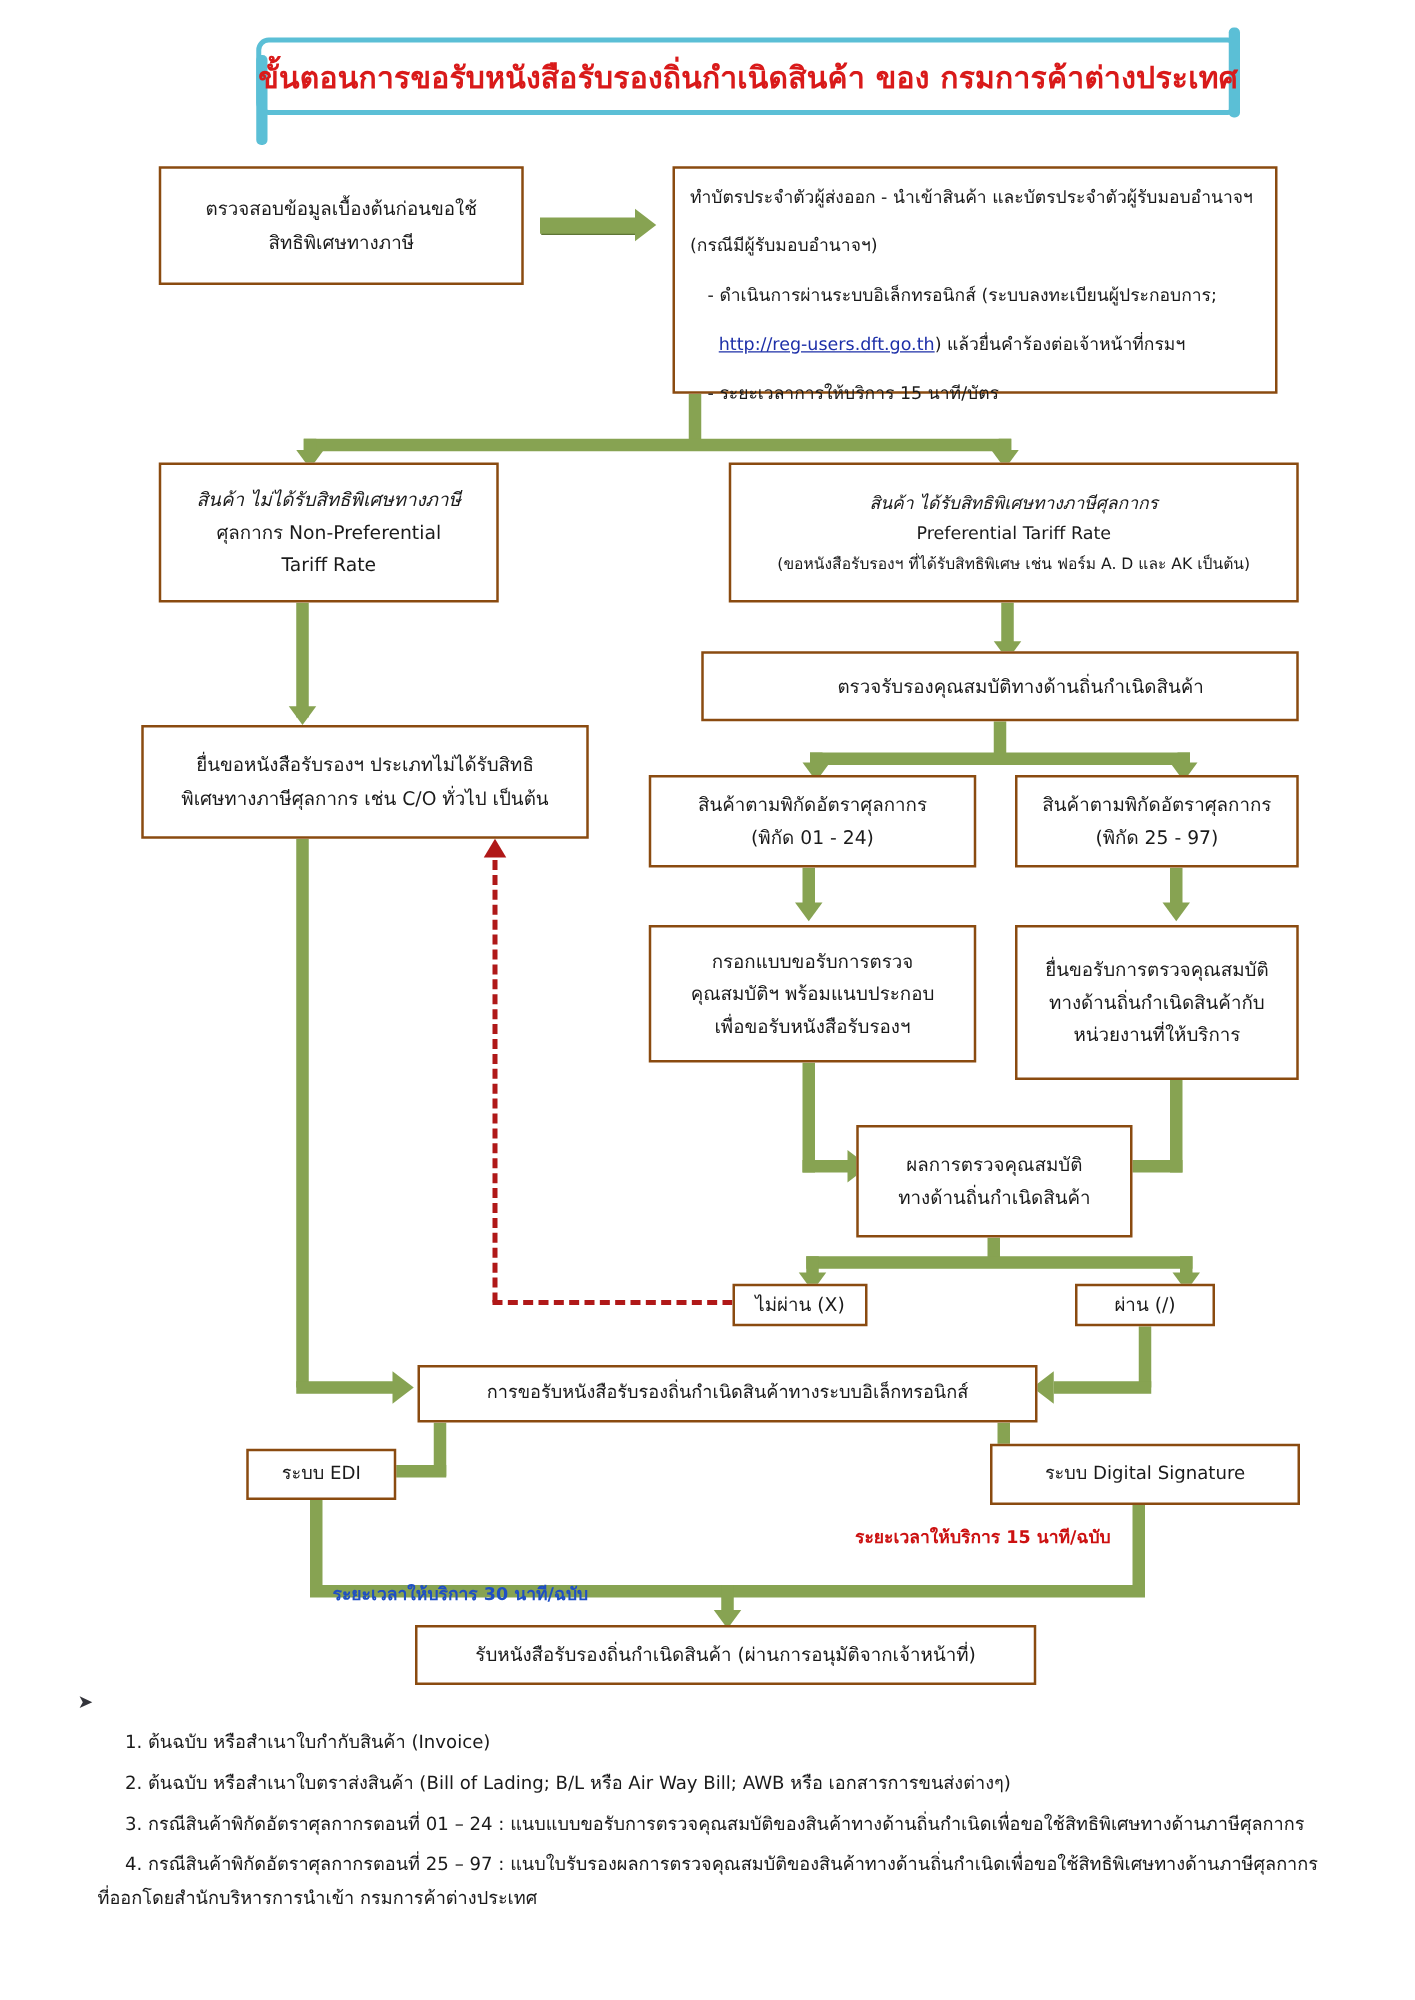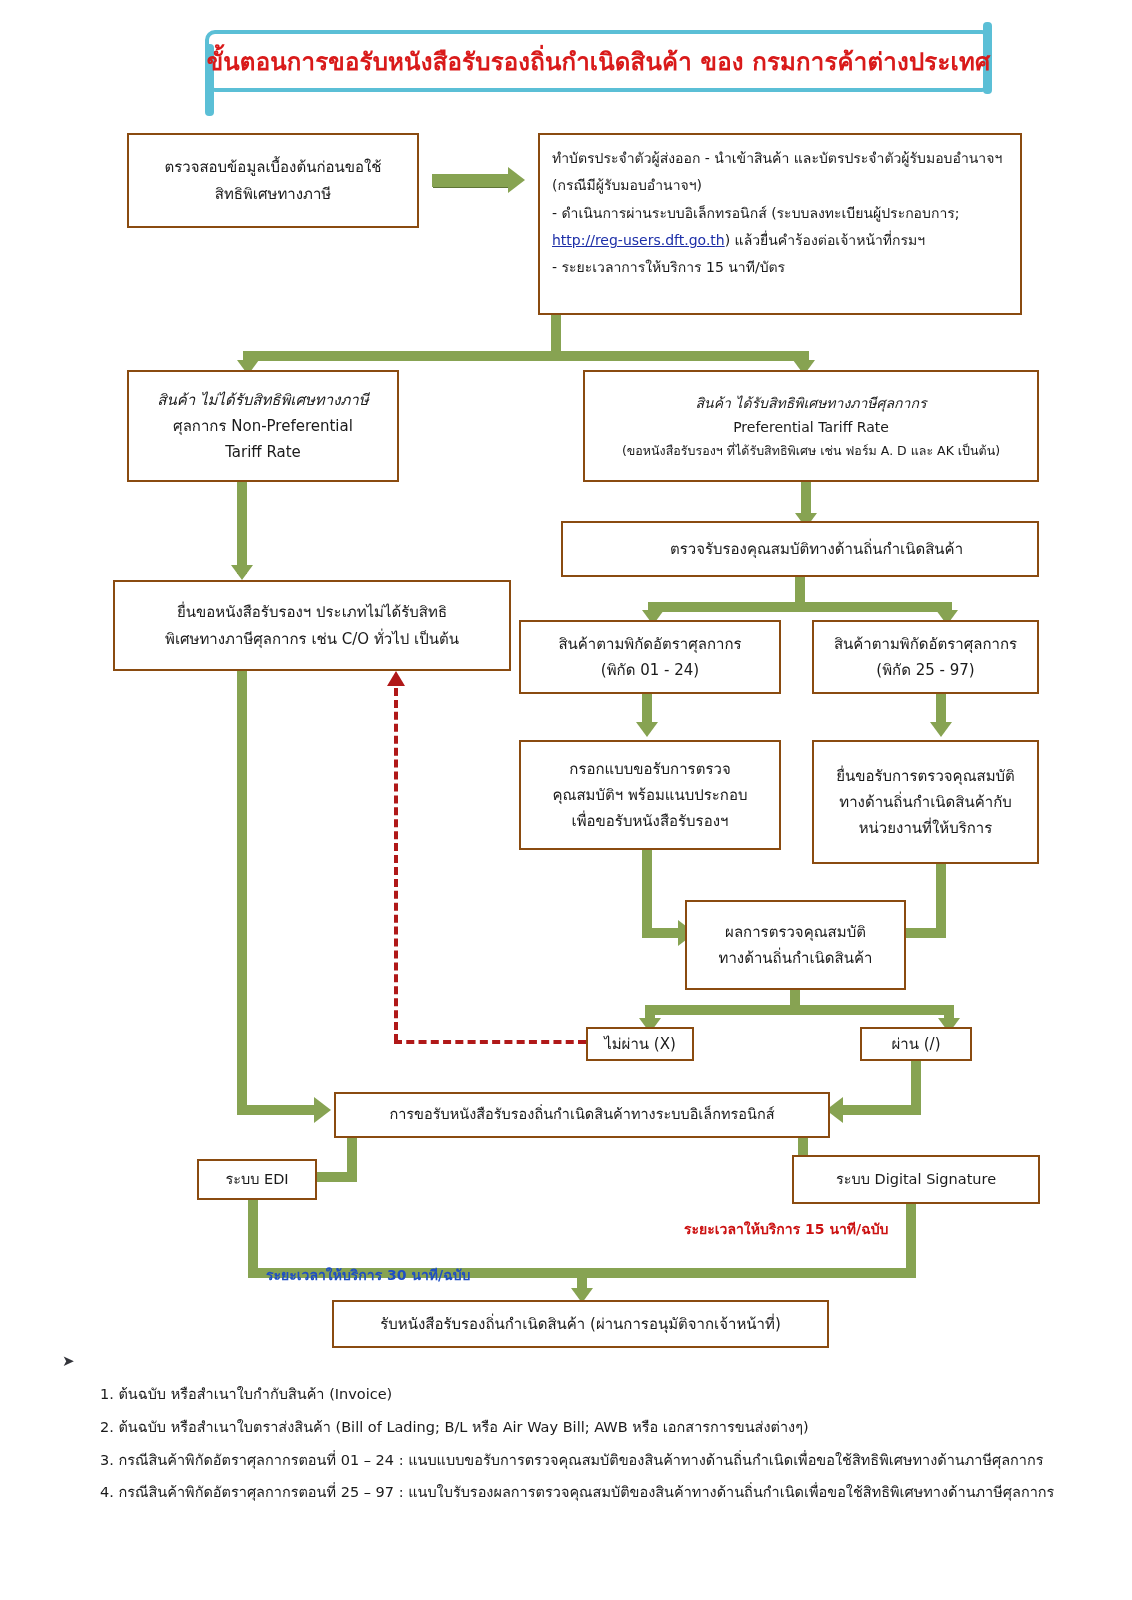--- a/index.html
+++ b/index.html
@@ -46,21 +46,21 @@
     display:flex;flex-direction:column;
     align-items:center;justify-content:center;
     text-align:center;
     font-family:"DejaVu Sans","Liberation Sans",sans-serif;
     font-size:15px;
     color:#1a1a1a;
     line-height:1.75;
     padding:4px 8px;
     z-index:3;
   }
-  .box.left-align{align-items:flex-end;text-align:left;}
+  .box.left-align{align-items:center;text-align:left;gap:12px;}
   .box .ln{display:block;width:100%;}
   .box.left-align .ln{text-align:left;}
   .indent{padding-left:28px;}
   .lnk{color:#1d2fa8;text-decoration:underline;}
   .italic{font-style:italic;}
 
   
   .gl{position:absolute;background:#87A352;z-index:1;}
   .gl.shadow{box-shadow:1px 1px 0 #5e7536;}
   
@@ -149,21 +149,21 @@
     <span class="ln">Preferential Tariff Rate</span>
     <span class="ln" style="font-size:12.5px;">(ขอหนังสือรับรองฯ ที่ได้รับสิทธิพิเศษ เช่น ฟอร์ม A. D และ AK เป็นต้น)</span>
   </div>
 
   <div class="gl" style="left:237px;top:482px;width:10px;height:92px;"></div>
   <div class="ah-down" style="left:231px;top:565px;"></div>
 
   <div class="gl" style="left:801px;top:482px;width:10px;height:42px;"></div>
   <div class="ah-down" style="left:795px;top:513px;"></div>
 
-  <div class="box" style="left:113px;top:580px;width:398px;height:91px;">
+  <div class="box" style="left:113px;top:580px;width:358px;height:91px;">
     <span class="ln">ยื่นขอหนังสือรับรองฯ ประเภทไม่ได้รับสิทธิ</span>
     <span class="ln">พิเศษทางภาษีศุลกากร เช่น C/O ทั่วไป เป็นต้น</span>
   </div>
 
   <div class="box" style="left:561px;top:521px;width:478px;height:56px;padding-left:41px;">
     <span class="ln">ตรวจรับรองคุณสมบัติทางด้านถิ่นกำเนิดสินค้า</span>
   </div>
 
   <div class="gl" style="left:795px;top:577px;width:10px;height:33px;"></div>
   <div class="gl" style="left:648px;top:602px;width:304px;height:10px;"></div>
@@ -269,15 +269,16 @@
   </div>
 
   <div class="notes">
     <div class="head">
       <span class="arrowglyph">➤</span>
     </div>
     <div class="item">1. ต้นฉบับ หรือสำเนาใบกำกับสินค้า (Invoice)</div>
     <div class="item">2. ต้นฉบับ หรือสำเนาใบตราส่งสินค้า (Bill of Lading; B/L หรือ Air Way Bill; AWB หรือ เอกสารการขนส่งต่างๆ)</div>
     <div class="item">3. กรณีสินค้าพิกัดอัตราศุลกากรตอนที่ 01 – 24 : แนบแบบขอรับการตรวจคุณสมบัติของสินค้าทางด้านถิ่นกำเนิดเพื่อขอใช้สิทธิพิเศษทางด้านภาษีศุลกากร</div>
     <div class="item">4. กรณีสินค้าพิกัดอัตราศุลกากรตอนที่ 25 – 97 : แนบใบรับรองผลการตรวจคุณสมบัติของสินค้าทางด้านถิ่นกำเนิดเพื่อขอใช้สิทธิพิเศษทางด้านภาษีศุลกากร</div>
+    <div class="item" style="margin-left:16px;margin-top:-6px;">ที่ออกโดยสำนักบริหารการนำเข้า กรมการค้าต่างประเทศ</div>
   </div>
 
 </div>
 
 </body></html>

